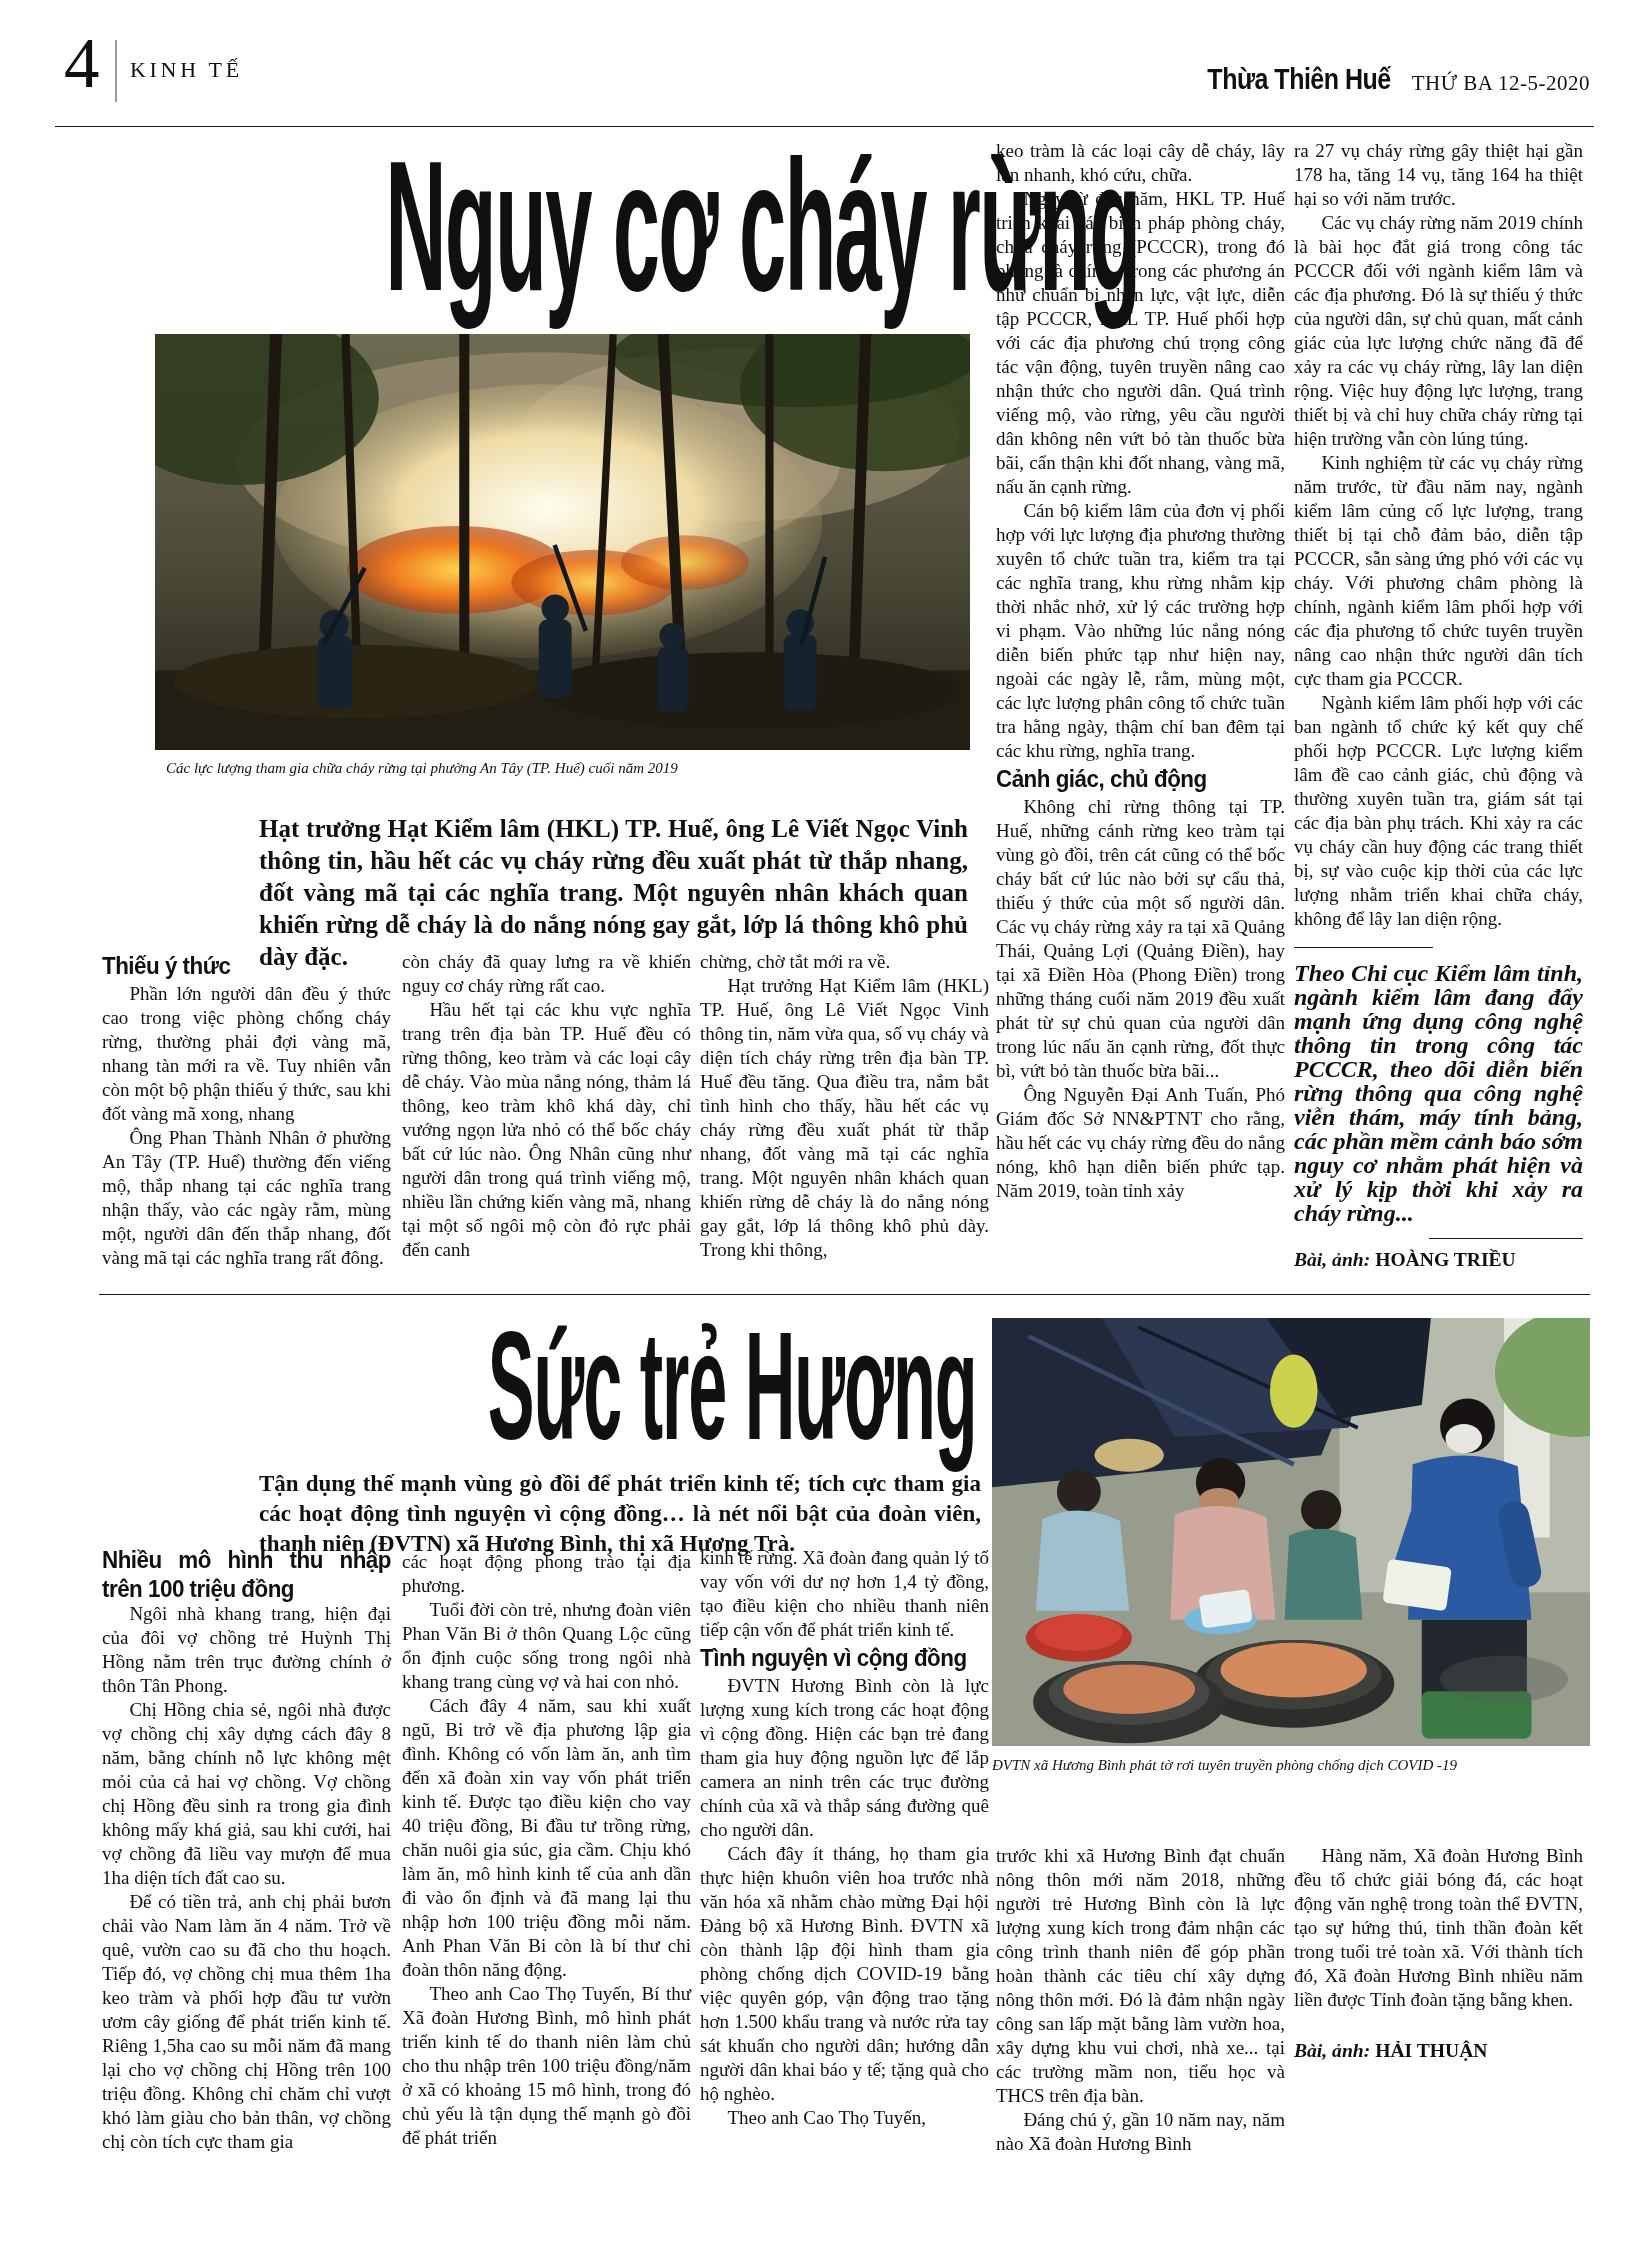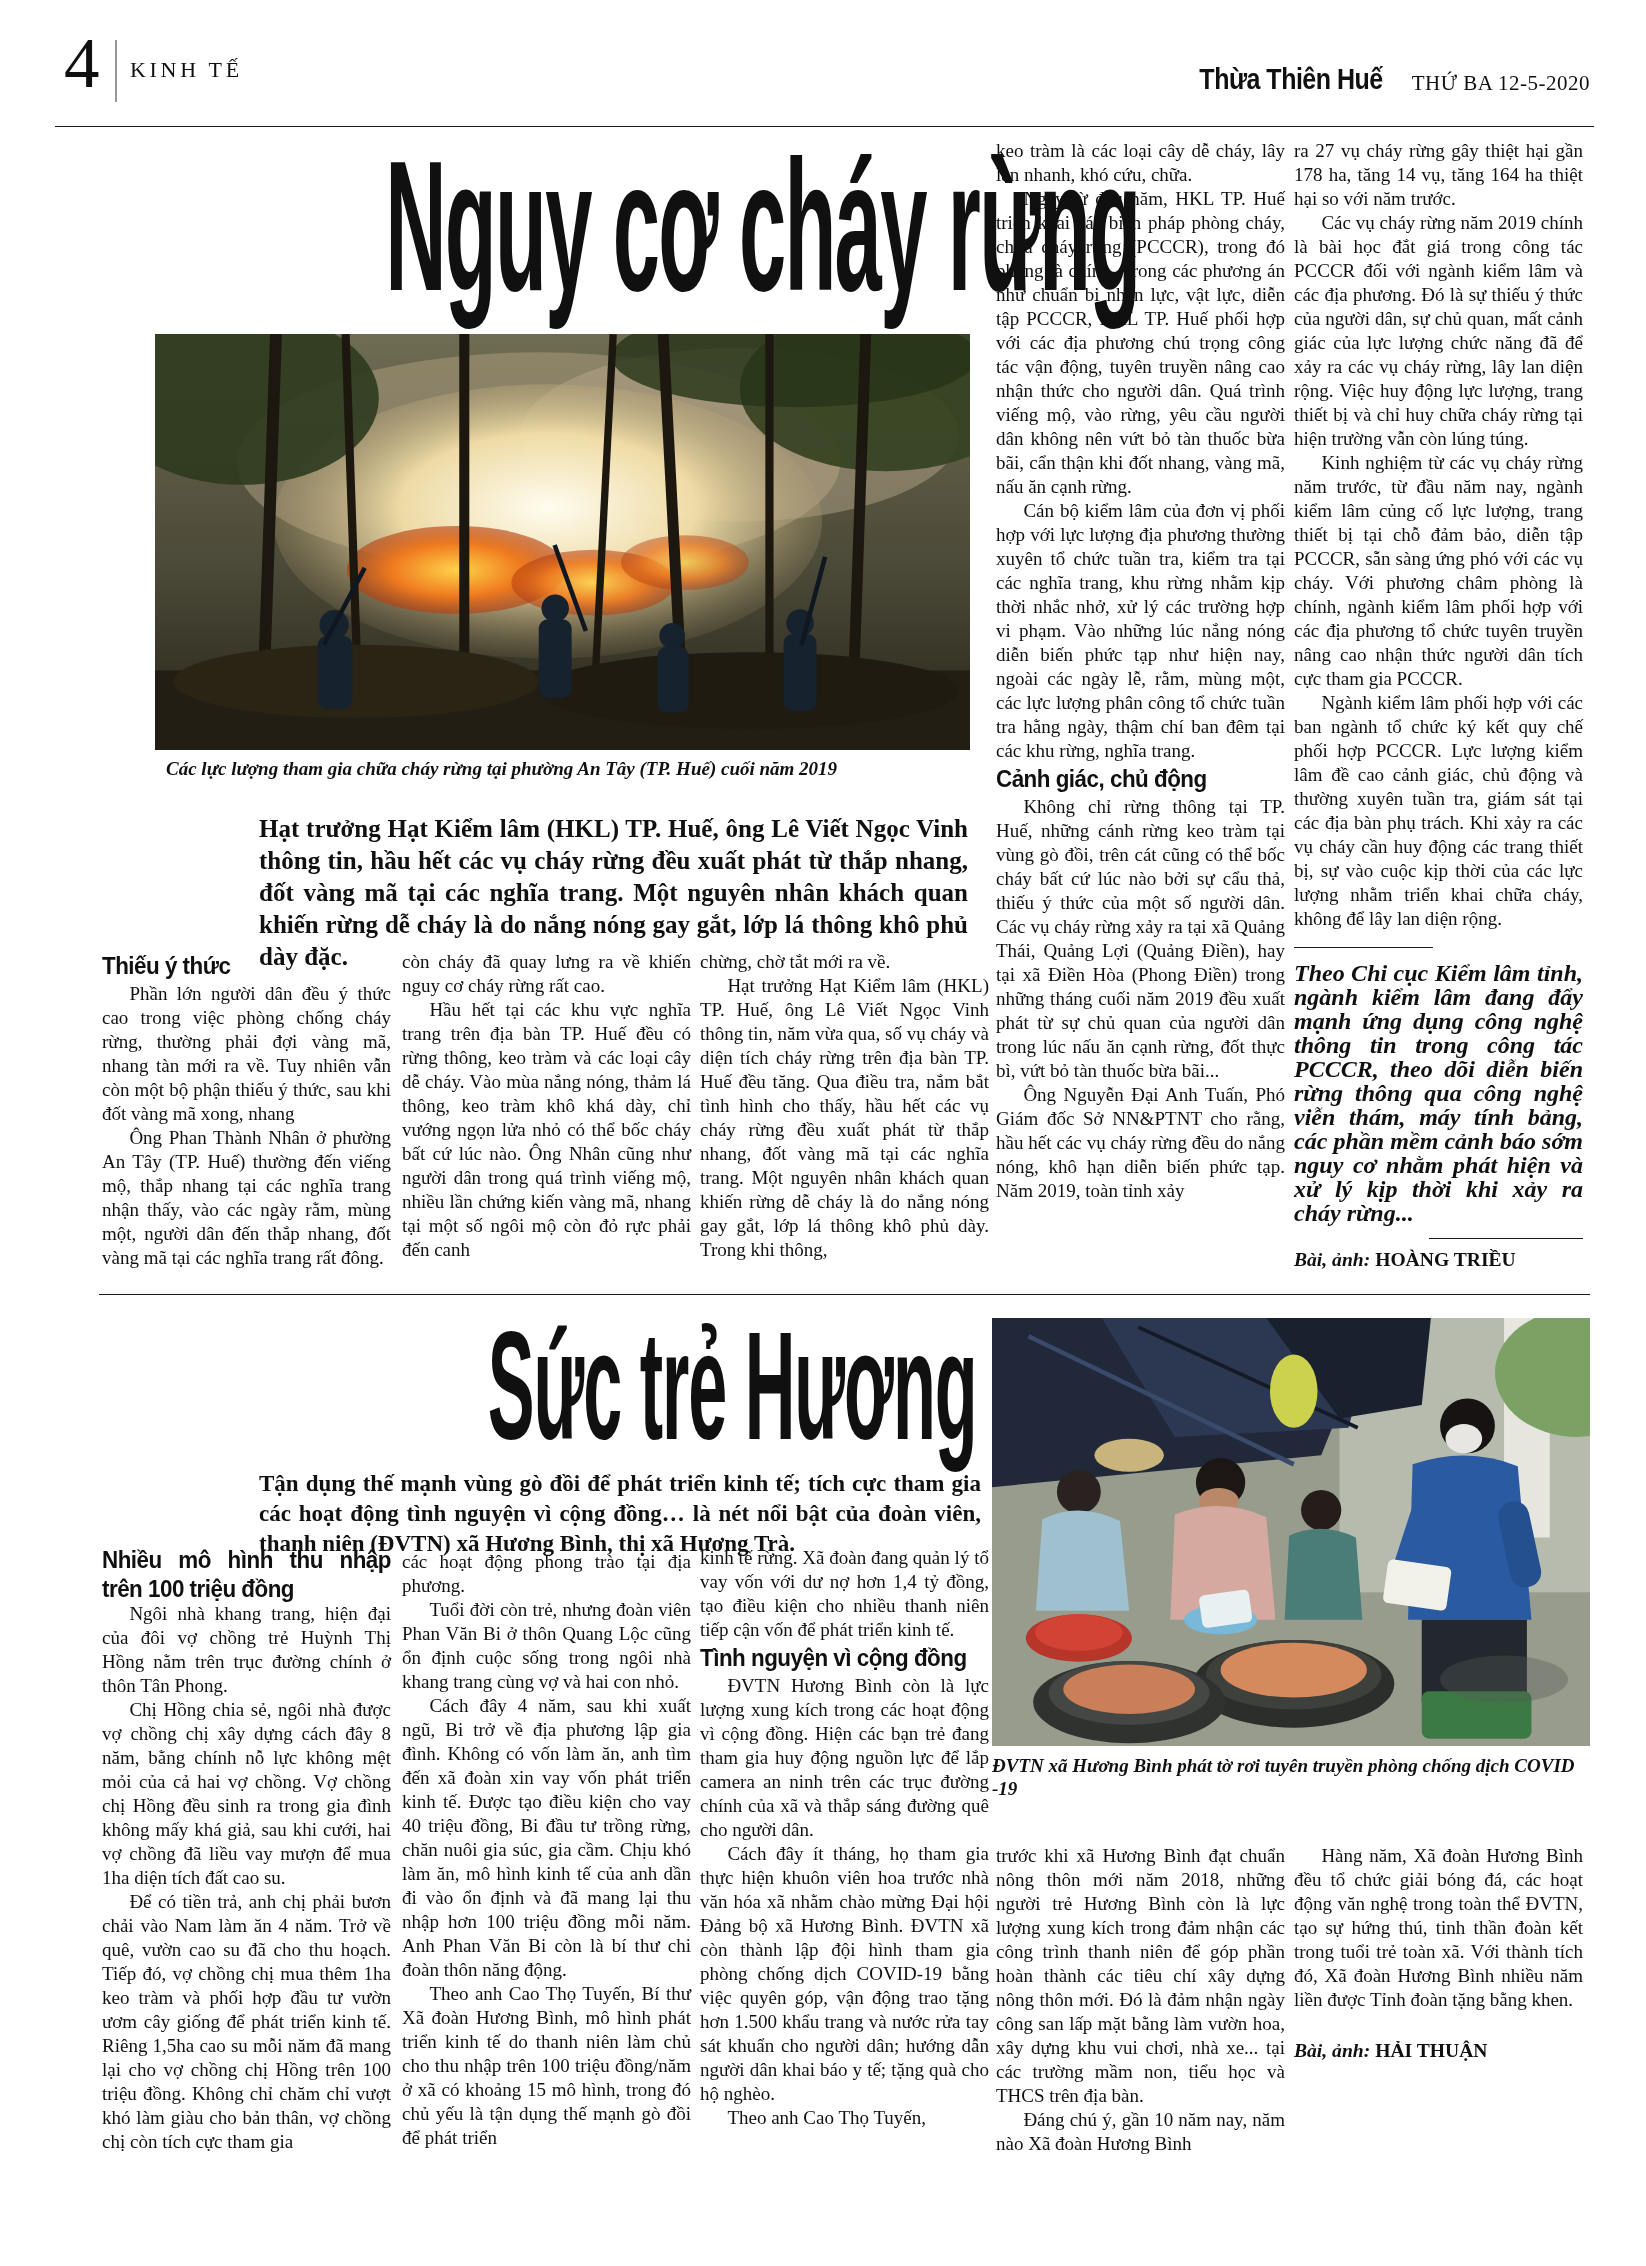--- a/index.html
+++ b/index.html
@@ -3,39 +3,39 @@
 <meta charset="utf-8">
 <style>
   html,body{margin:0;padding:0;background:#e8e8e8;}
   .page{position:relative;width:1647px;height:2267px;background:#ffffff;margin:0 auto;
         font-family:"Liberation Serif",serif;color:#101010;overflow:hidden;}
 
   
   .pagenum{position:absolute;left:64px;top:27.4px;font-size:71px;line-height:73px;font-family:"Liberation Serif",serif;}
   .pagenum-bar{position:absolute;left:115px;top:40px;width:1.8px;height:62px;background:#9a9a9a;}
   .section{position:absolute;left:130px;top:57px;font-size:22px;letter-spacing:3.7px;}
-  .hdr-right{position:absolute;right:57px;top:62px;display:flex;align-items:baseline;gap:29px;}
+  .hdr-right{position:absolute;right:57px;top:62px;display:flex;align-items:baseline;gap:21px;}
   .masthead{font-family:"Liberation Sans",sans-serif;font-weight:900;font-size:25px;
             transform:scaleY(1.18);transform-origin:left bottom;letter-spacing:-0.5px;}
   .issuedate{font-size:21px;letter-spacing:0.5px;margin-top:9px;}
   .hdr-rule{position:absolute;left:55px;right:53px;top:126px;border-top:1.8px solid #1a1a1a;}
 
   
   .headline1{position:absolute;left:154px;top:133px;width:817px;text-align:center;white-space:nowrap;}
   .headline1 span{display:inline-block;font-family:"Liberation Sans",sans-serif;font-weight:900;
       font-size:137px;line-height:137px;letter-spacing:-2.7px;transform:scale(0.62,1.35);transform-origin:center top;}
   .headline2{position:absolute;left:249px;top:1308px;width:731px;text-align:center;white-space:nowrap;}
   .headline2 span{display:inline-block;font-family:"Liberation Sans",sans-serif;font-weight:900;
       font-size:121px;line-height:121px;letter-spacing:-1.8px;transform:scale(0.58,1.28);transform-origin:center top;}
 
   
   .photo1{position:absolute;left:155px;top:334px;width:815px;height:416px;}
   .photo2{position:absolute;left:992px;top:1318px;width:598px;height:428px;}
   .photo1 svg,.photo2 svg{display:block;width:100%;height:100%;}
-  .caption{position:absolute;font-weight:bold;font-style:italic;font-size:19px;line-height:23px;}
+  .caption{position:absolute;font-weight:normal;font-style:italic;font-size:15px;line-height:23px;}
   .caption1{left:166px;top:757px;width:804px;}
   .caption2{left:992px;top:1754px;width:599px;}
 
   
   .lede1{position:absolute;left:259px;top:813px;width:709px;font-weight:bold;
          font-size:25px;line-height:32px;text-align:justify;}
   .lede2{position:absolute;left:259px;top:1469px;width:722px;font-weight:bold;
          font-size:23px;line-height:30px;text-align:justify;}
 
   

